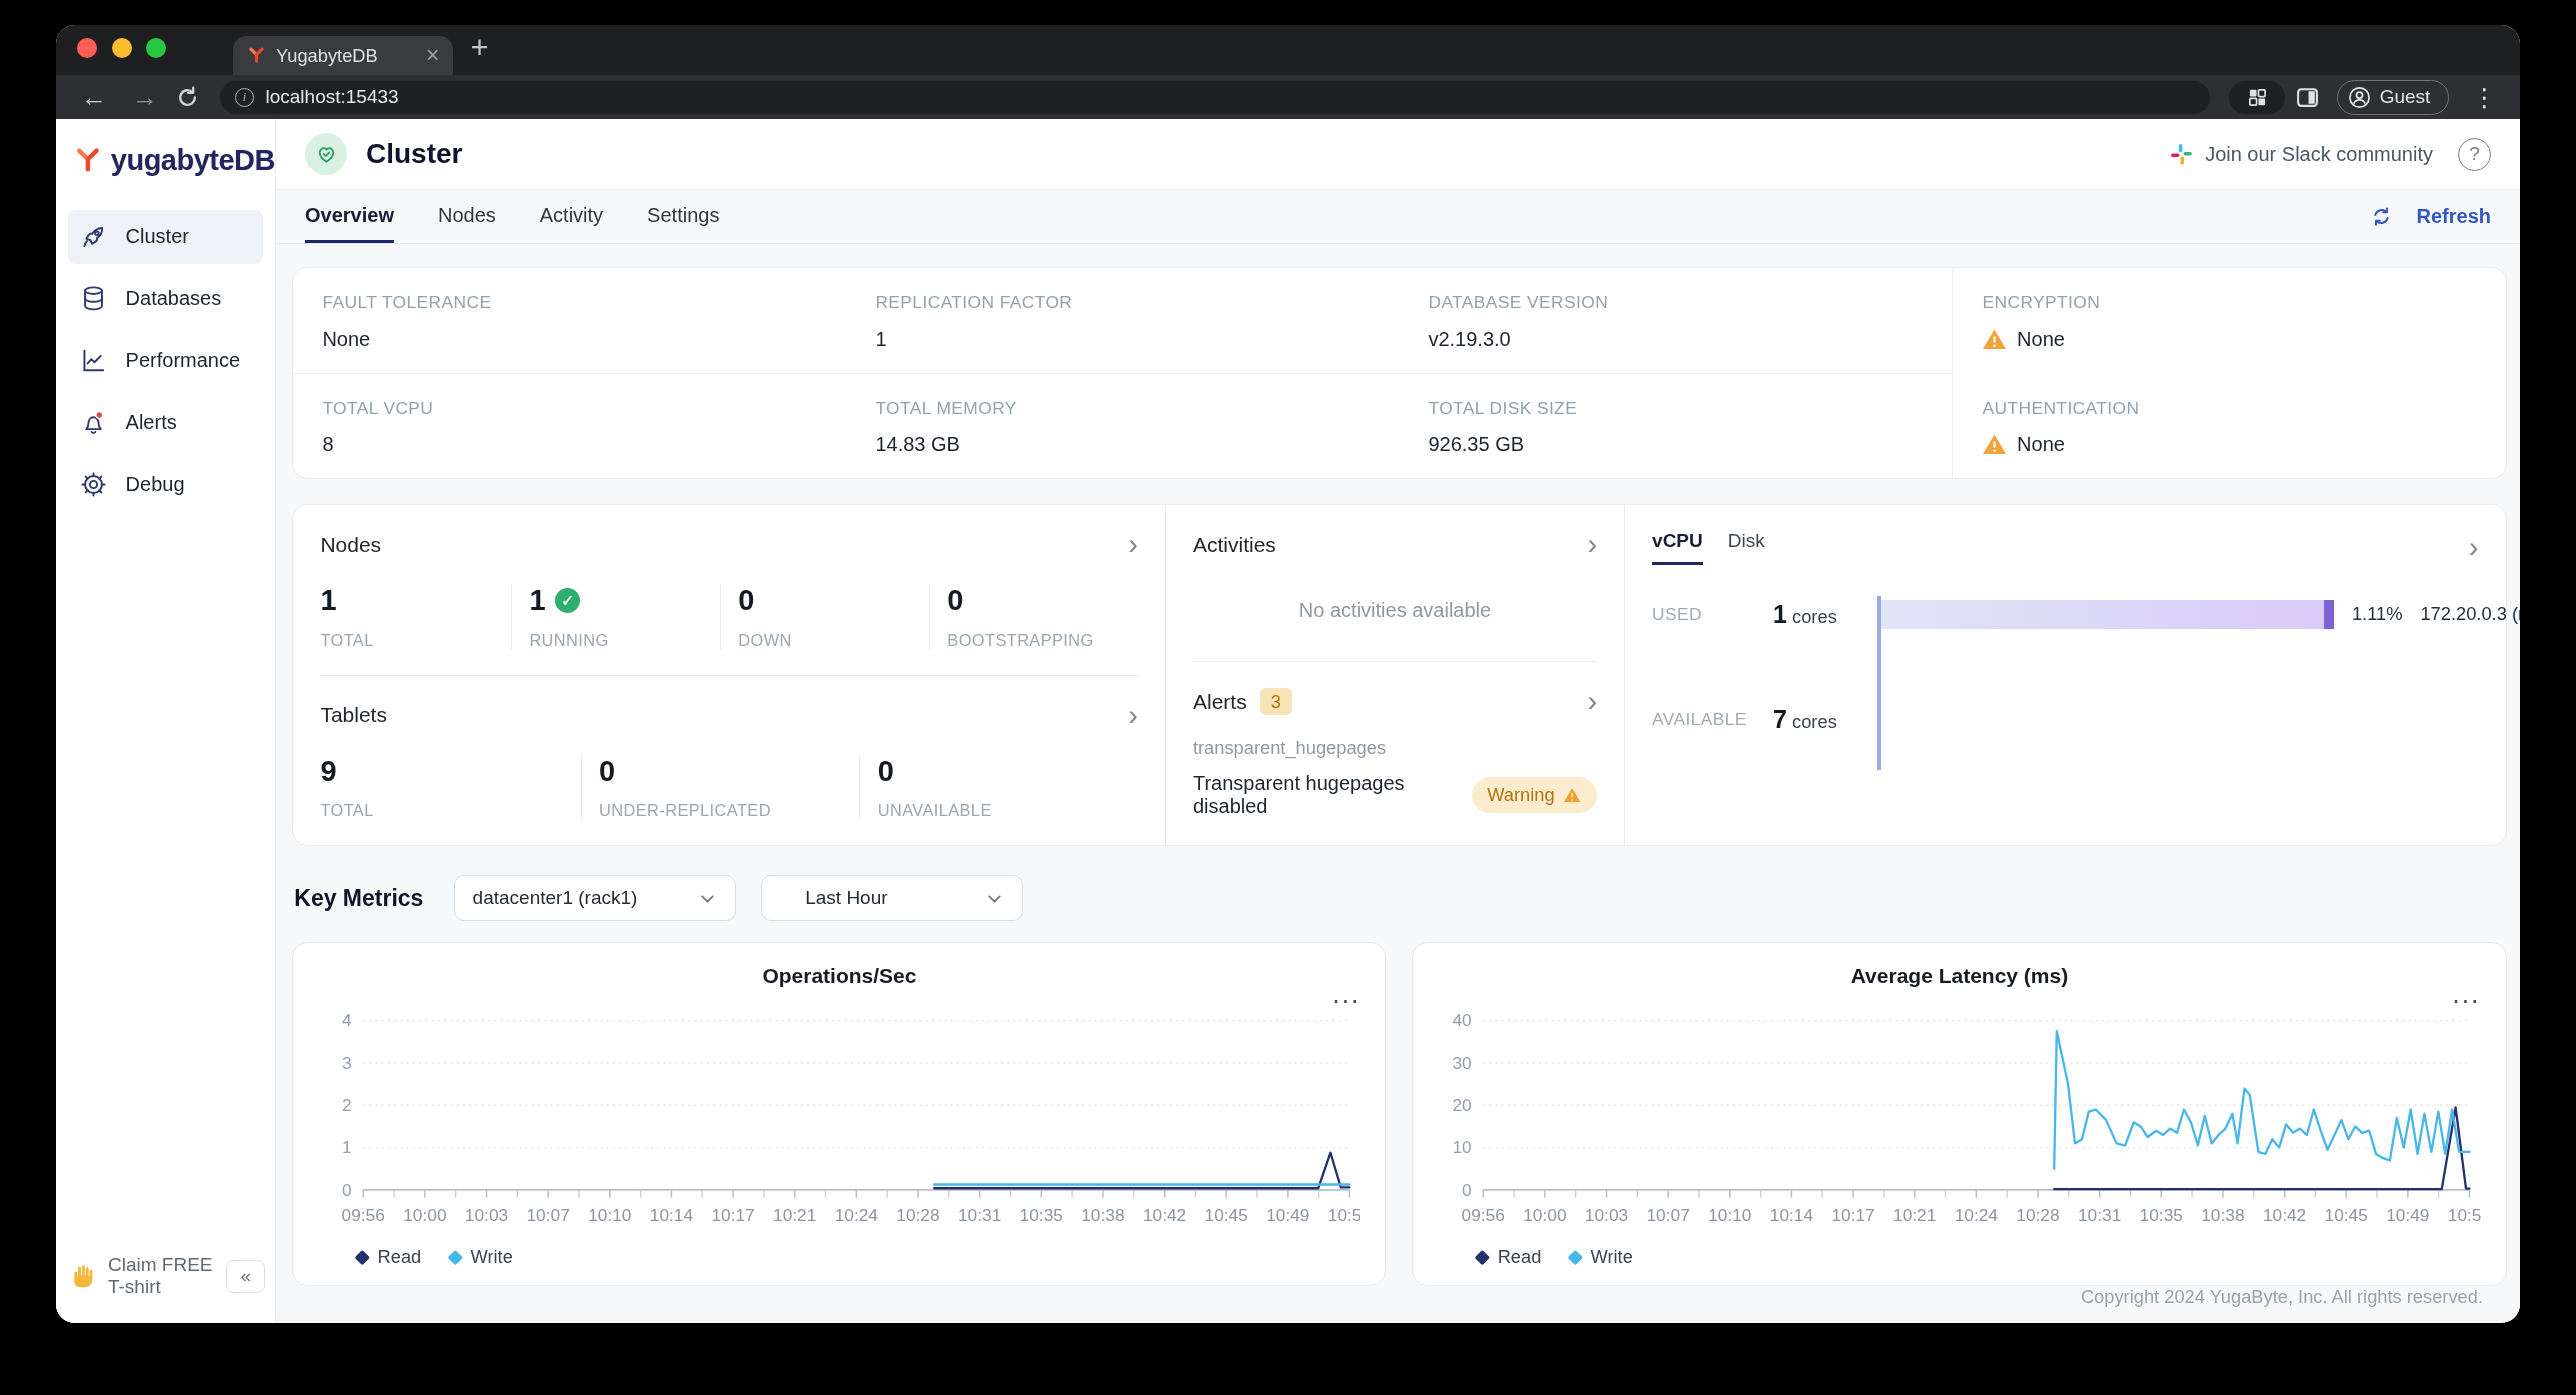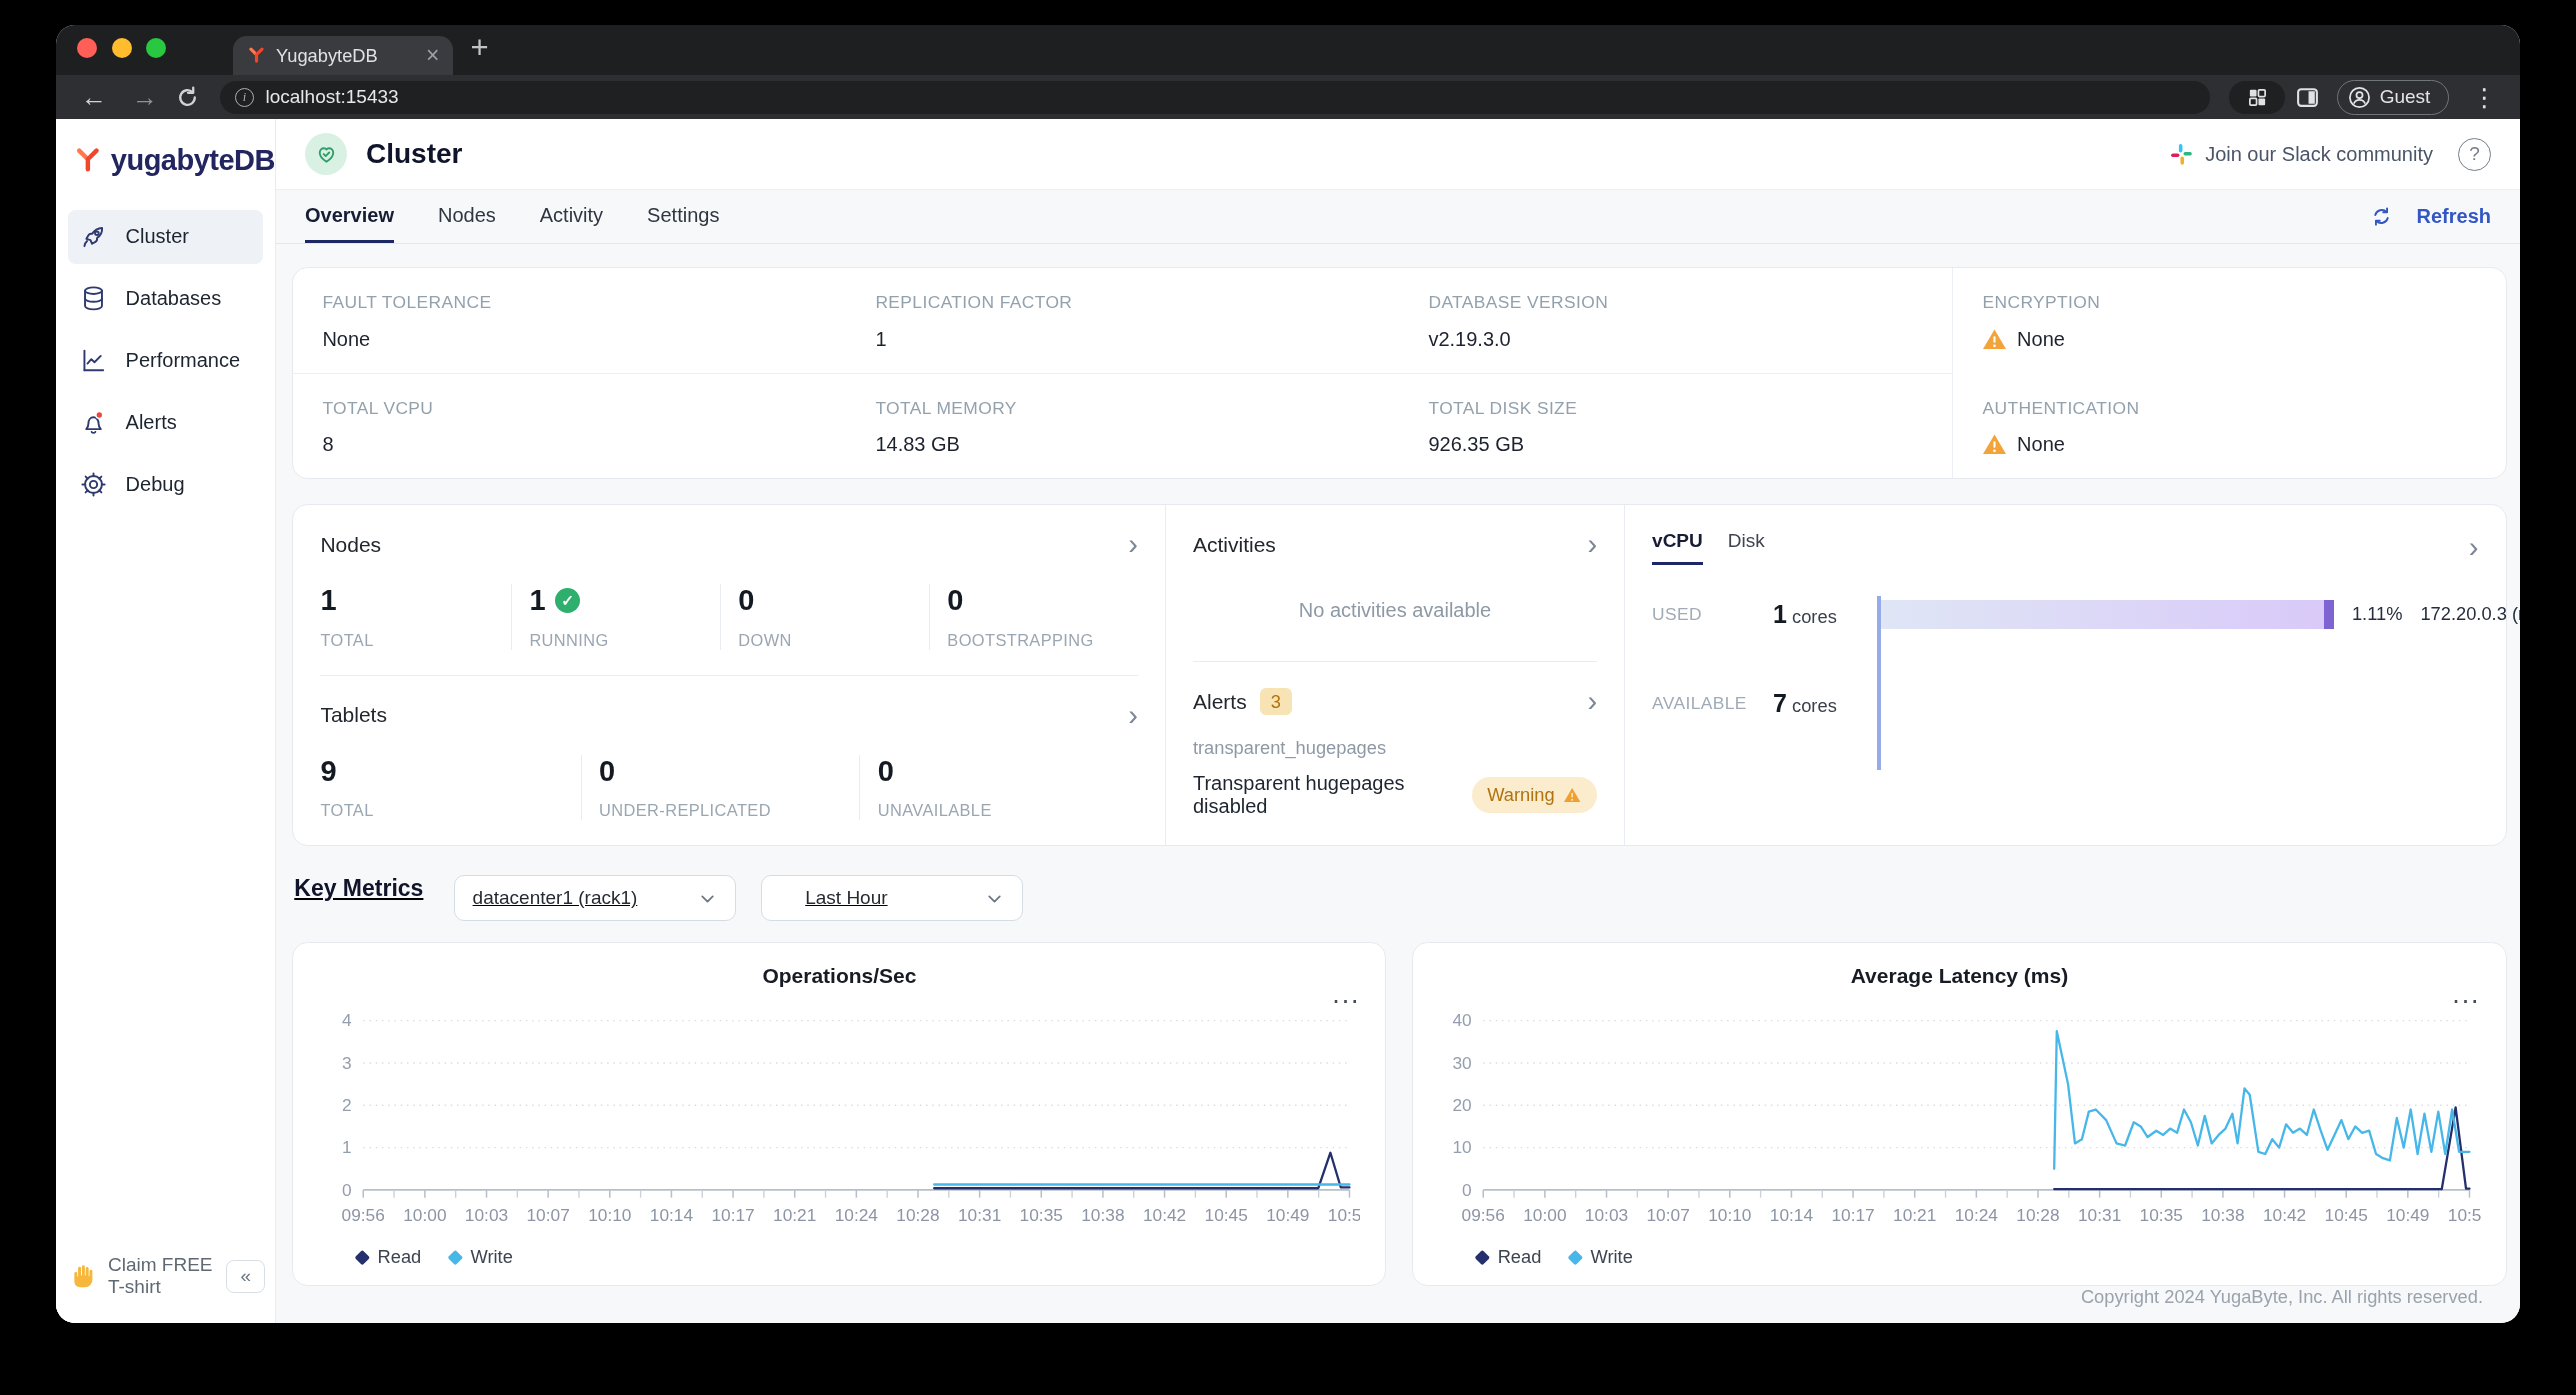--- a/index.html
+++ b/index.html
@@ -108,33 +108,33 @@
   .alert-row { display:flex; align-items:center; margin-top:13px; }
   .alert-msg { font-size:20px; color:#1d2530; flex:1; }
   .warn-pill { background:#fbeccd; color:#b07310; font-size:18.3px; border-radius:963px;
     padding:6.7px 15.4px; display:flex; align-items:center; gap:8.7px; }
 
   .cap-tabs { display:flex; gap:25px; }
   .cap-tab { font-size:19px; color:#3c4450; padding-bottom:9.6px; border-bottom:3.9px solid transparent; }
   .cap-tab.active { color:#171d35; font-weight:bold; border-bottom-color:#1d2765; }
   .cap-chart { margin-top:33px; position:relative; }
   .cap-row { display:flex; align-items:center; }
-  .cap-row + .cap-row { margin-top:56px; }
+  .cap-row + .cap-row { margin-top:72px; }
   .cap-label { width:121px; font-size:17.4px; color:#a0abb6; letter-spacing:0.4px; flex:none; }
   .cap-val { width:104px; font-size:18.3px; color:#39414d; flex:none; }
   .cap-val b { font-size:25px; color:#141a22; }
   .bar-zone { flex:1; display:flex; align-items:center; gap:18px; position:relative; height:33px; }
   .cap-axis { position:absolute; left:0; top:-1.9px; width:3.9px; height:174px; background:#96abe9; }
   .used-bar { width:453px; height:29px; margin-left:3.9px; position:relative; flex:none;
     background:linear-gradient(90deg,#dfe6f5,#d9c9f9); border-radius:1px; }
   .used-cap { position:absolute; right:0; top:0; width:9.6px; height:100%; background:#7e63d2; }
   .cap-pct, .cap-node { font-size:18.3px; color:#262e3c; white-space:nowrap; }
 
   
-  .km-row { display:flex; align-items:flex-start; gap:25px; margin:29px 0 21px; padding-left:1.9px;text-decoration:underline; }
+  .km-row { display:flex; align-items:center; gap:25px; margin:29px 0 21px; padding-left:1.9px; }
   .km-title { font-size:23px; font-weight:bold; color:#10142b; margin-right:5.8px; }
   .select { background:#fff; border:1px solid #d5dde4; border-radius:10px; height:46px;
     display:flex; align-items:center; gap:19px; padding:0 17.4px; font-size:19px; color:#252b33; }
   .select svg { margin-left:auto; }
   .select.region { width:282px; }
   .select.range { width:262px;padding-left:43px; }
 
   
   .charts-row { display:flex; gap:26px; }
   .chart-card { flex:1; padding:21px 25px 15.4px; min-width:0; }

